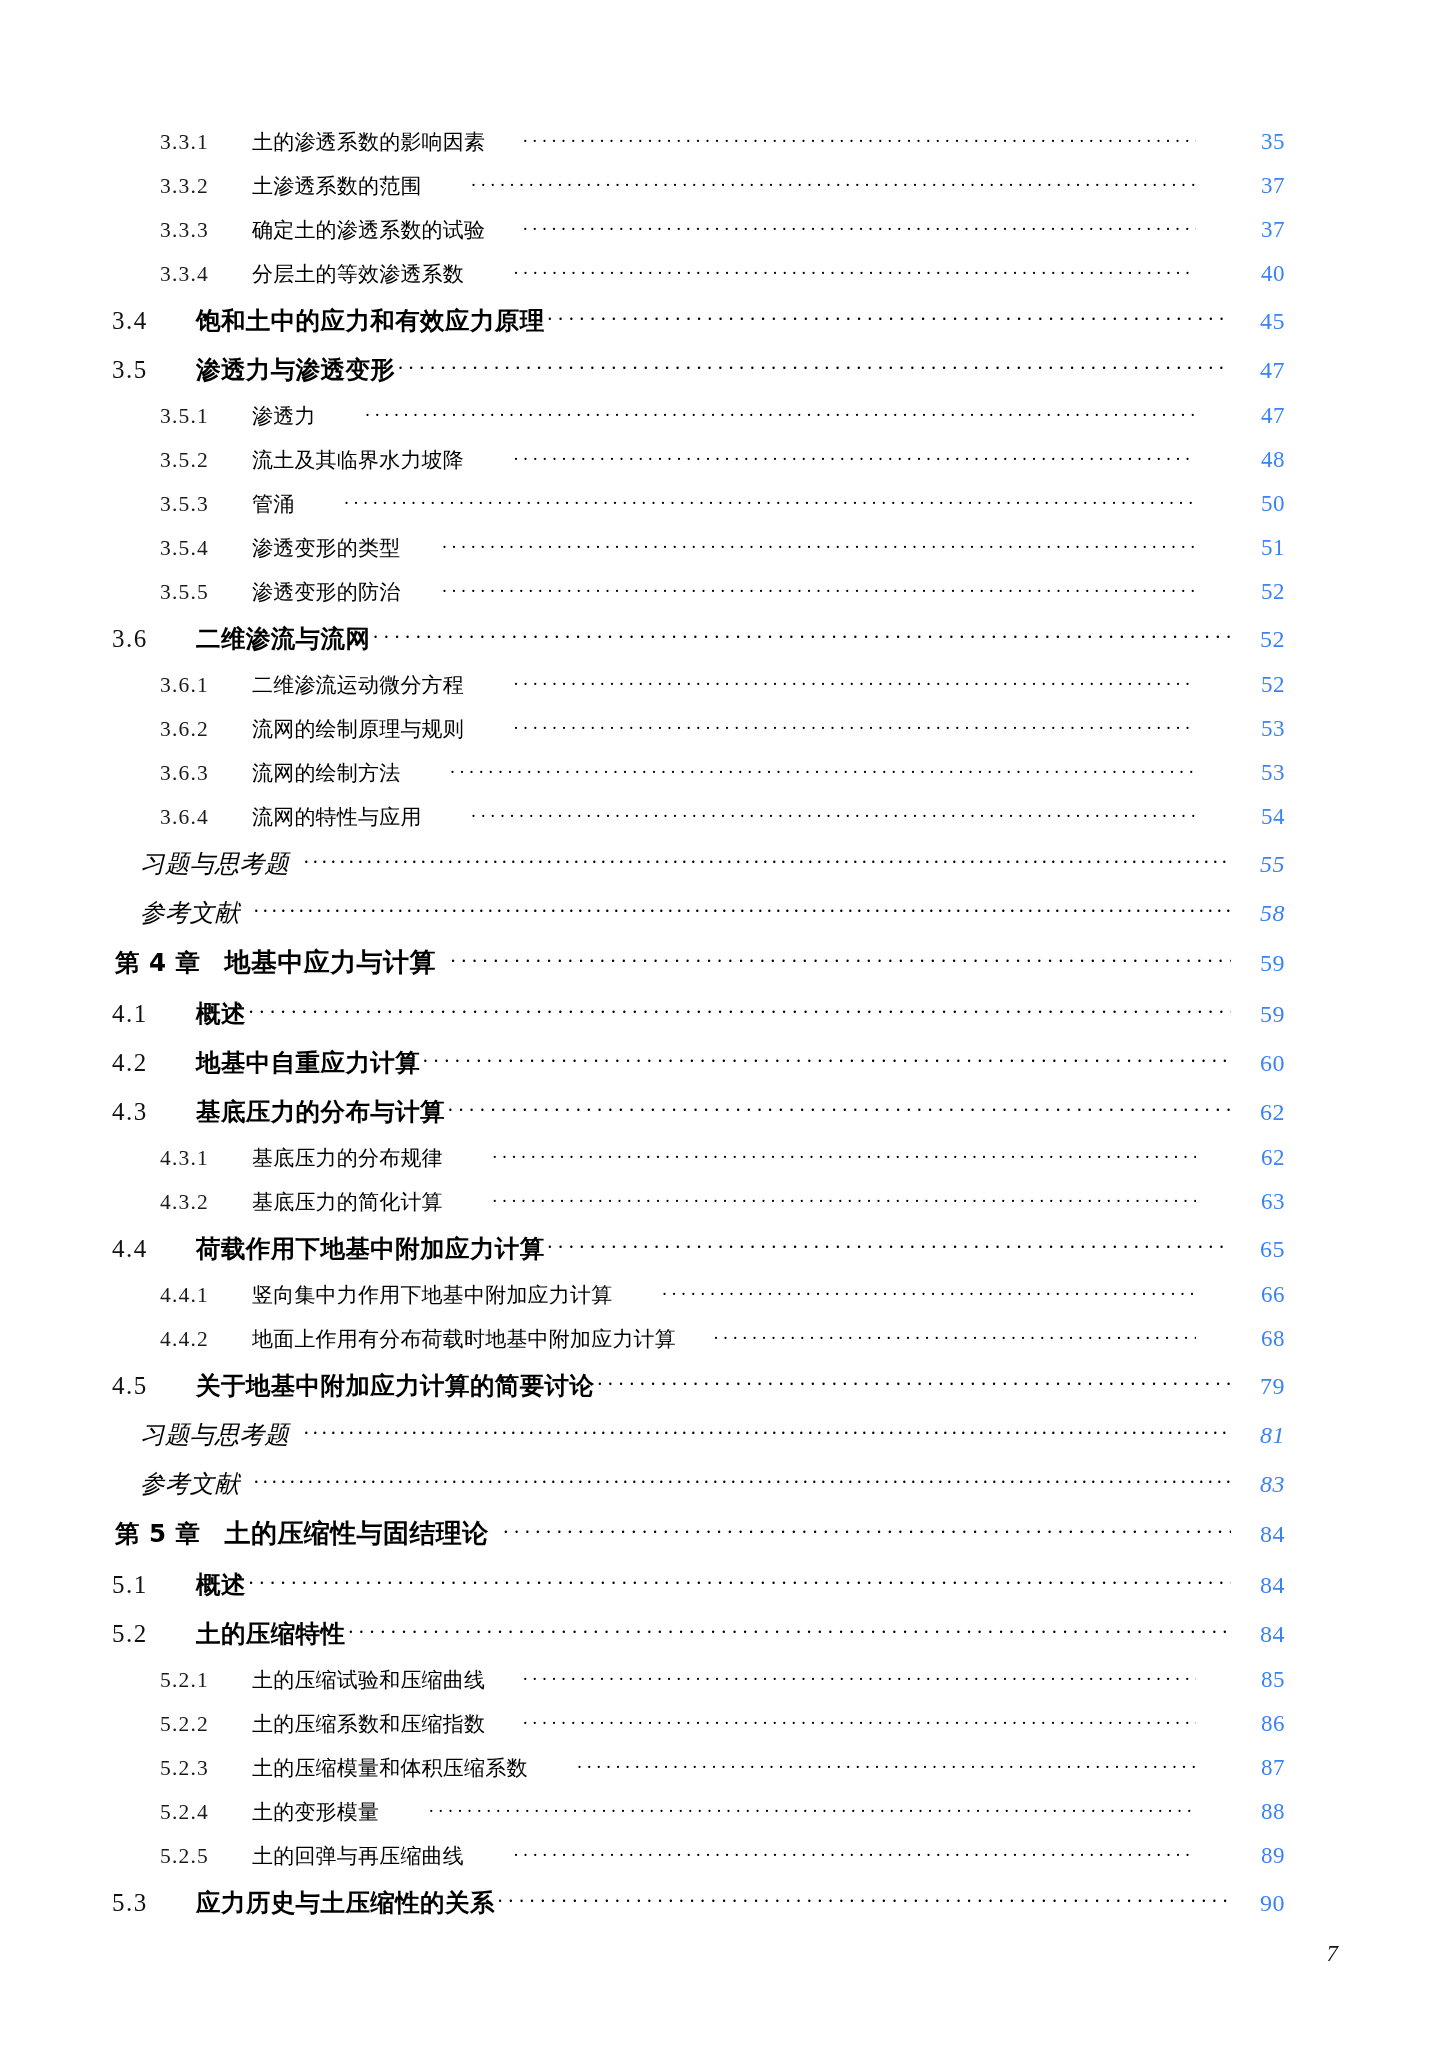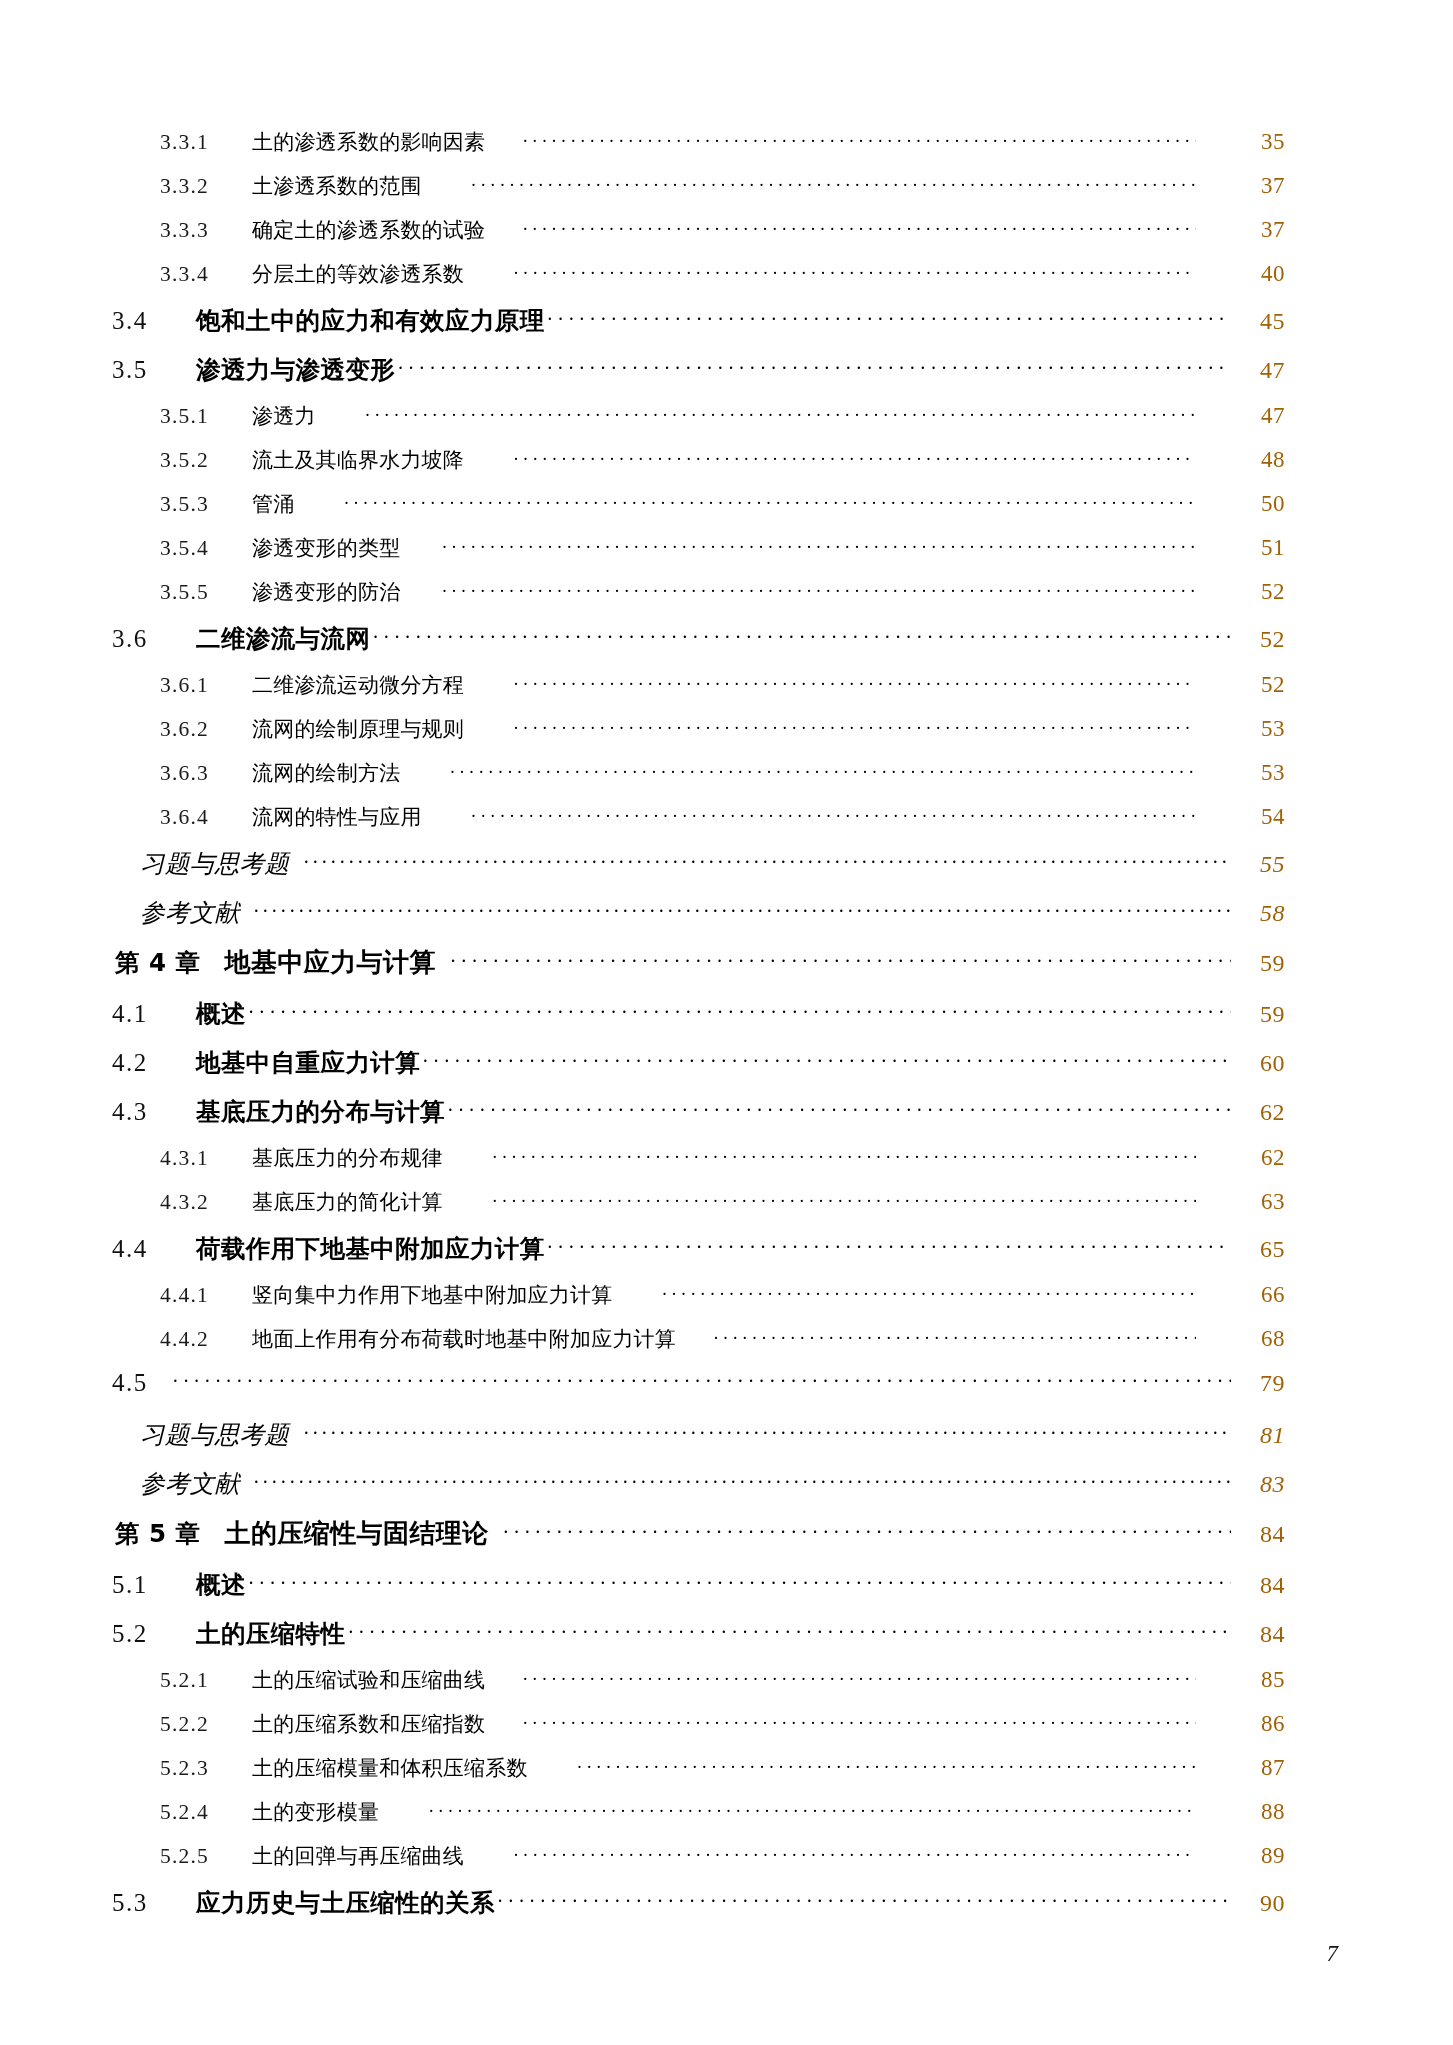--- a/index.html
+++ b/index.html
@@ -125,21 +125,21 @@
   .gap-sm { margin-left: 6px; }
   .gap-md { margin-left: 14px; }
   
   .pg {
     width: 52px;
     text-align: right;
     font-family: "Liberation Serif", "DejaVu Serif", serif;
     font-size: 24px;
     letter-spacing: 0.5px;
     flex: 0 0 auto;
-    color: #a16207;
+    color: #3b82f6;
   }
   .lvl3 .pg { font-size: 23px; }
   
   #folio {
     position: absolute;
     right: 115px;
     bottom: 78px;
     font-family: "Liberation Serif", "DejaVu Serif", serif;
     font-size: 23px;
     font-style: italic;
@@ -306,20 +306,21 @@
         <span class="pg">66</span>
       </div>
       <div class="row lvl3">
         <span class="num">4.4.2</span>
         <span class="title">地面上作用有分布荷载时地基中附加应力计算</span>
         <span class="leader ">·······················································································································</span>
         <span class="pg">68</span>
       </div>
       <div class="row lvl2">
         <span class="num">4.5</span>
+        <span class="title">关于地基中附加应力计算的简要讨论</span>
         <span class="leader ">·······················································································································</span>
         <span class="pg">79</span>
       </div>
       <div class="row special">
         <span class="title" style="margin-left: 0px;">习题与思考题</span>
         <span class="leader gap-md">·······················································································································</span>
         <span class="pg">81</span>
       </div>
       <div class="row special">
         <span class="title" style="margin-left: 0px;">参考文献</span>

